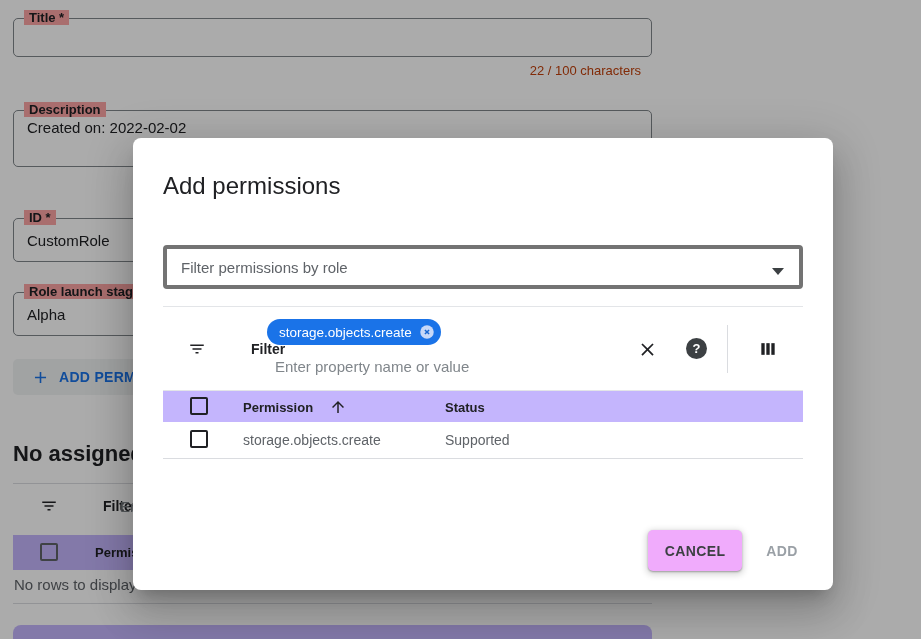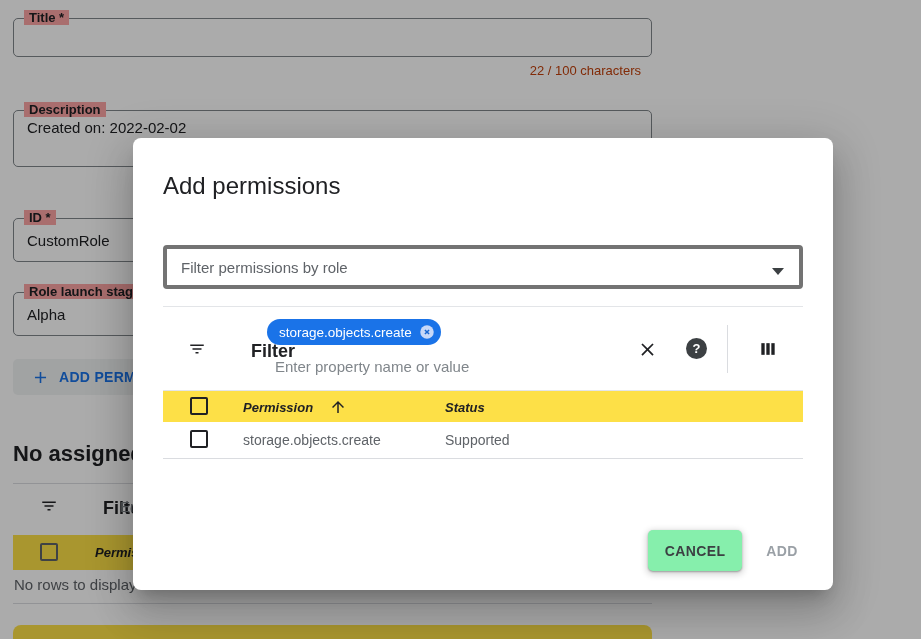--- a/index.html
+++ b/index.html
@@ -15,23 +15,23 @@
   .tf { position:absolute; border:1px solid #80868b; border-radius:5px; background:#fff; }
   .tf-label { position:absolute; top:-9px; left:10px; background:#fca5a5; padding:0 5px;
               font-size:13px; font-weight:bold; color:#202124; white-space:nowrap; }
   .tf-value { position:absolute; left:13px; font-size:15px; color:#202124; white-space:nowrap; }
   .counter { position:absolute; font-size:13px; color:#c2410c; text-align:right; }
   .gbtn { position:absolute; display:flex; align-items:center; gap:9px; background:#f1f3f4;
           border-radius:5px; height:36px; padding:0 18px; color:#1a73e8; font-size:14px;
           font-weight:bold; letter-spacing:.3px; white-space:nowrap; }
   .h1 { position:absolute; font-size:22px; font-weight:bold; color:#202124; white-space:nowrap; }
   .divider { position:absolute; height:1px; background:#dadce0; }
-  .filterlbl { font-size:18px; font-weight:bold; color:#202124; white-space:nowrap;padding-left:38px; }
+  .filterlbl { font-size:14px; font-weight:bold; color:#202124; white-space:nowrap;padding-left:38px; }
   .phtext { font-size:15px; color:#80868b; white-space:nowrap;text-align:right; }
-  .band { position:absolute; background:#fde047;font-style:italic; }
+  .band { position:absolute; background:#c4b5fd; }
   .cb { position:absolute; width:18px; height:18px; border:2px solid #5f6368; border-radius:2px; background:transparent; }
   .colhead { position:absolute; font-size:13px; font-weight:bold; color:#202124; white-space:nowrap; }
   .celltext { position:absolute; font-size:14px; color:#5f6368; white-space:nowrap; }
 
   
   .overlay { position:absolute; inset:0; background:rgba(0,0,0,0.33); }
   .modal { position:absolute; left:133px; top:138px; width:700px; height:452px;
            background:#fff; border-radius:8px;
            box-shadow:0 11px 15px -7px rgba(0,0,0,.2), 0 24px 38px 3px rgba(0,0,0,.14), 0 9px 46px 8px rgba(0,0,0,.12); }
   .m-title { position:absolute; left:30px; top:34px; font-size:24px; color:#202124; white-space:nowrap; }
@@ -43,21 +43,21 @@
            border-top:7px solid #3c4043; }
   .chip { position:absolute; left:134px; top:181px; height:26px; border-radius:13px;
           background:#1a73e8; display:flex; align-items:center; gap:6px;
           padding:0 5px 0 12px; color:#fff; font-size:13.5px; white-space:nowrap; }
   .m-cb { border-color:#202124; }
   .iconbtn { position:absolute; width:24px; height:24px; display:flex; align-items:center; justify-content:center; color:#202124; }
   .helpc { position:absolute; width:21px; height:21px; border-radius:50%; background:#3c4043;
            color:#fff; font-size:13px; font-weight:bold; display:flex; align-items:center; justify-content:center; }
   .vdiv { position:absolute; width:1px; background:#dadce0; }
   .m-row { position:absolute; left:30px; width:640px; }
-  .btn-cancel { position:absolute; left:515px; top:392px; width:94px; height:41px; background:#86efac;
+  .btn-cancel { position:absolute; left:515px; top:392px; width:94px; height:41px; background:#f0abfc;
                 border:none; border-radius:5px; font-family:inherit; font-size:14px; font-weight:bold;
                 letter-spacing:.4px; color:#3c4043;
                 box-shadow:0 1px 2px rgba(0,0,0,.3), 0 2px 6px 2px rgba(0,0,0,.15); }
   .btn-add { position:absolute; left:618px; top:392px; width:62px; height:41px; background:none; border:none;
              font-family:inherit; font-size:14px; font-weight:bold; letter-spacing:.4px; color:#9aa0a6; }
   svg { display:block; }
 </style>
 </head>
 <body>
 

